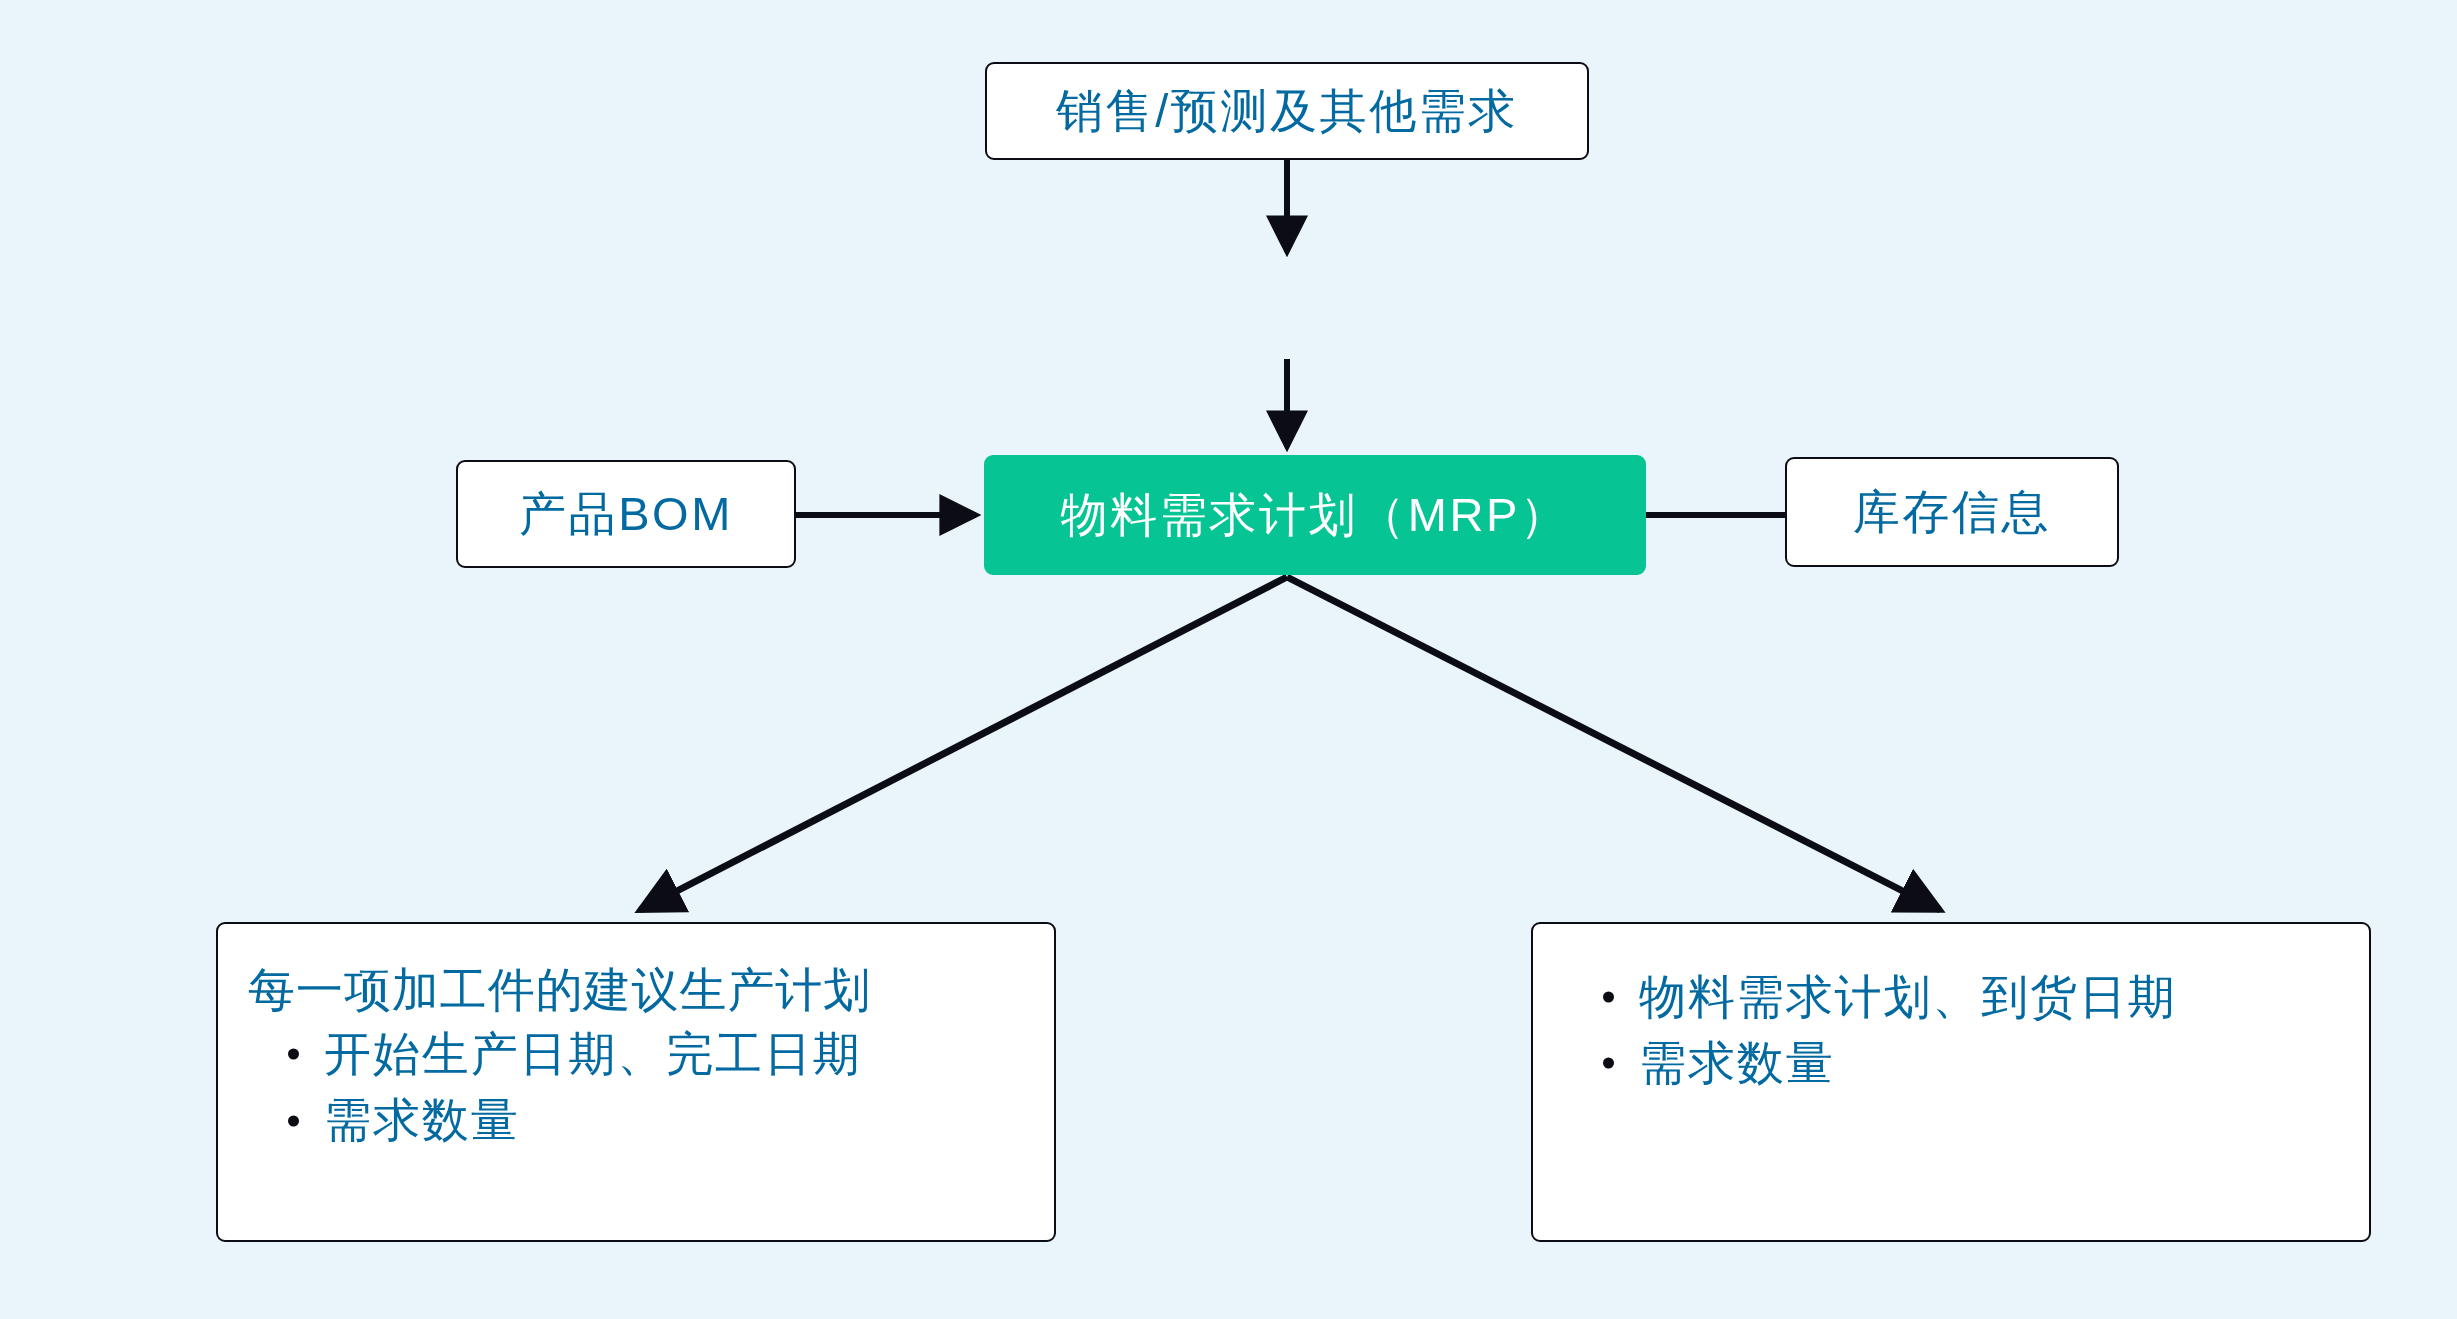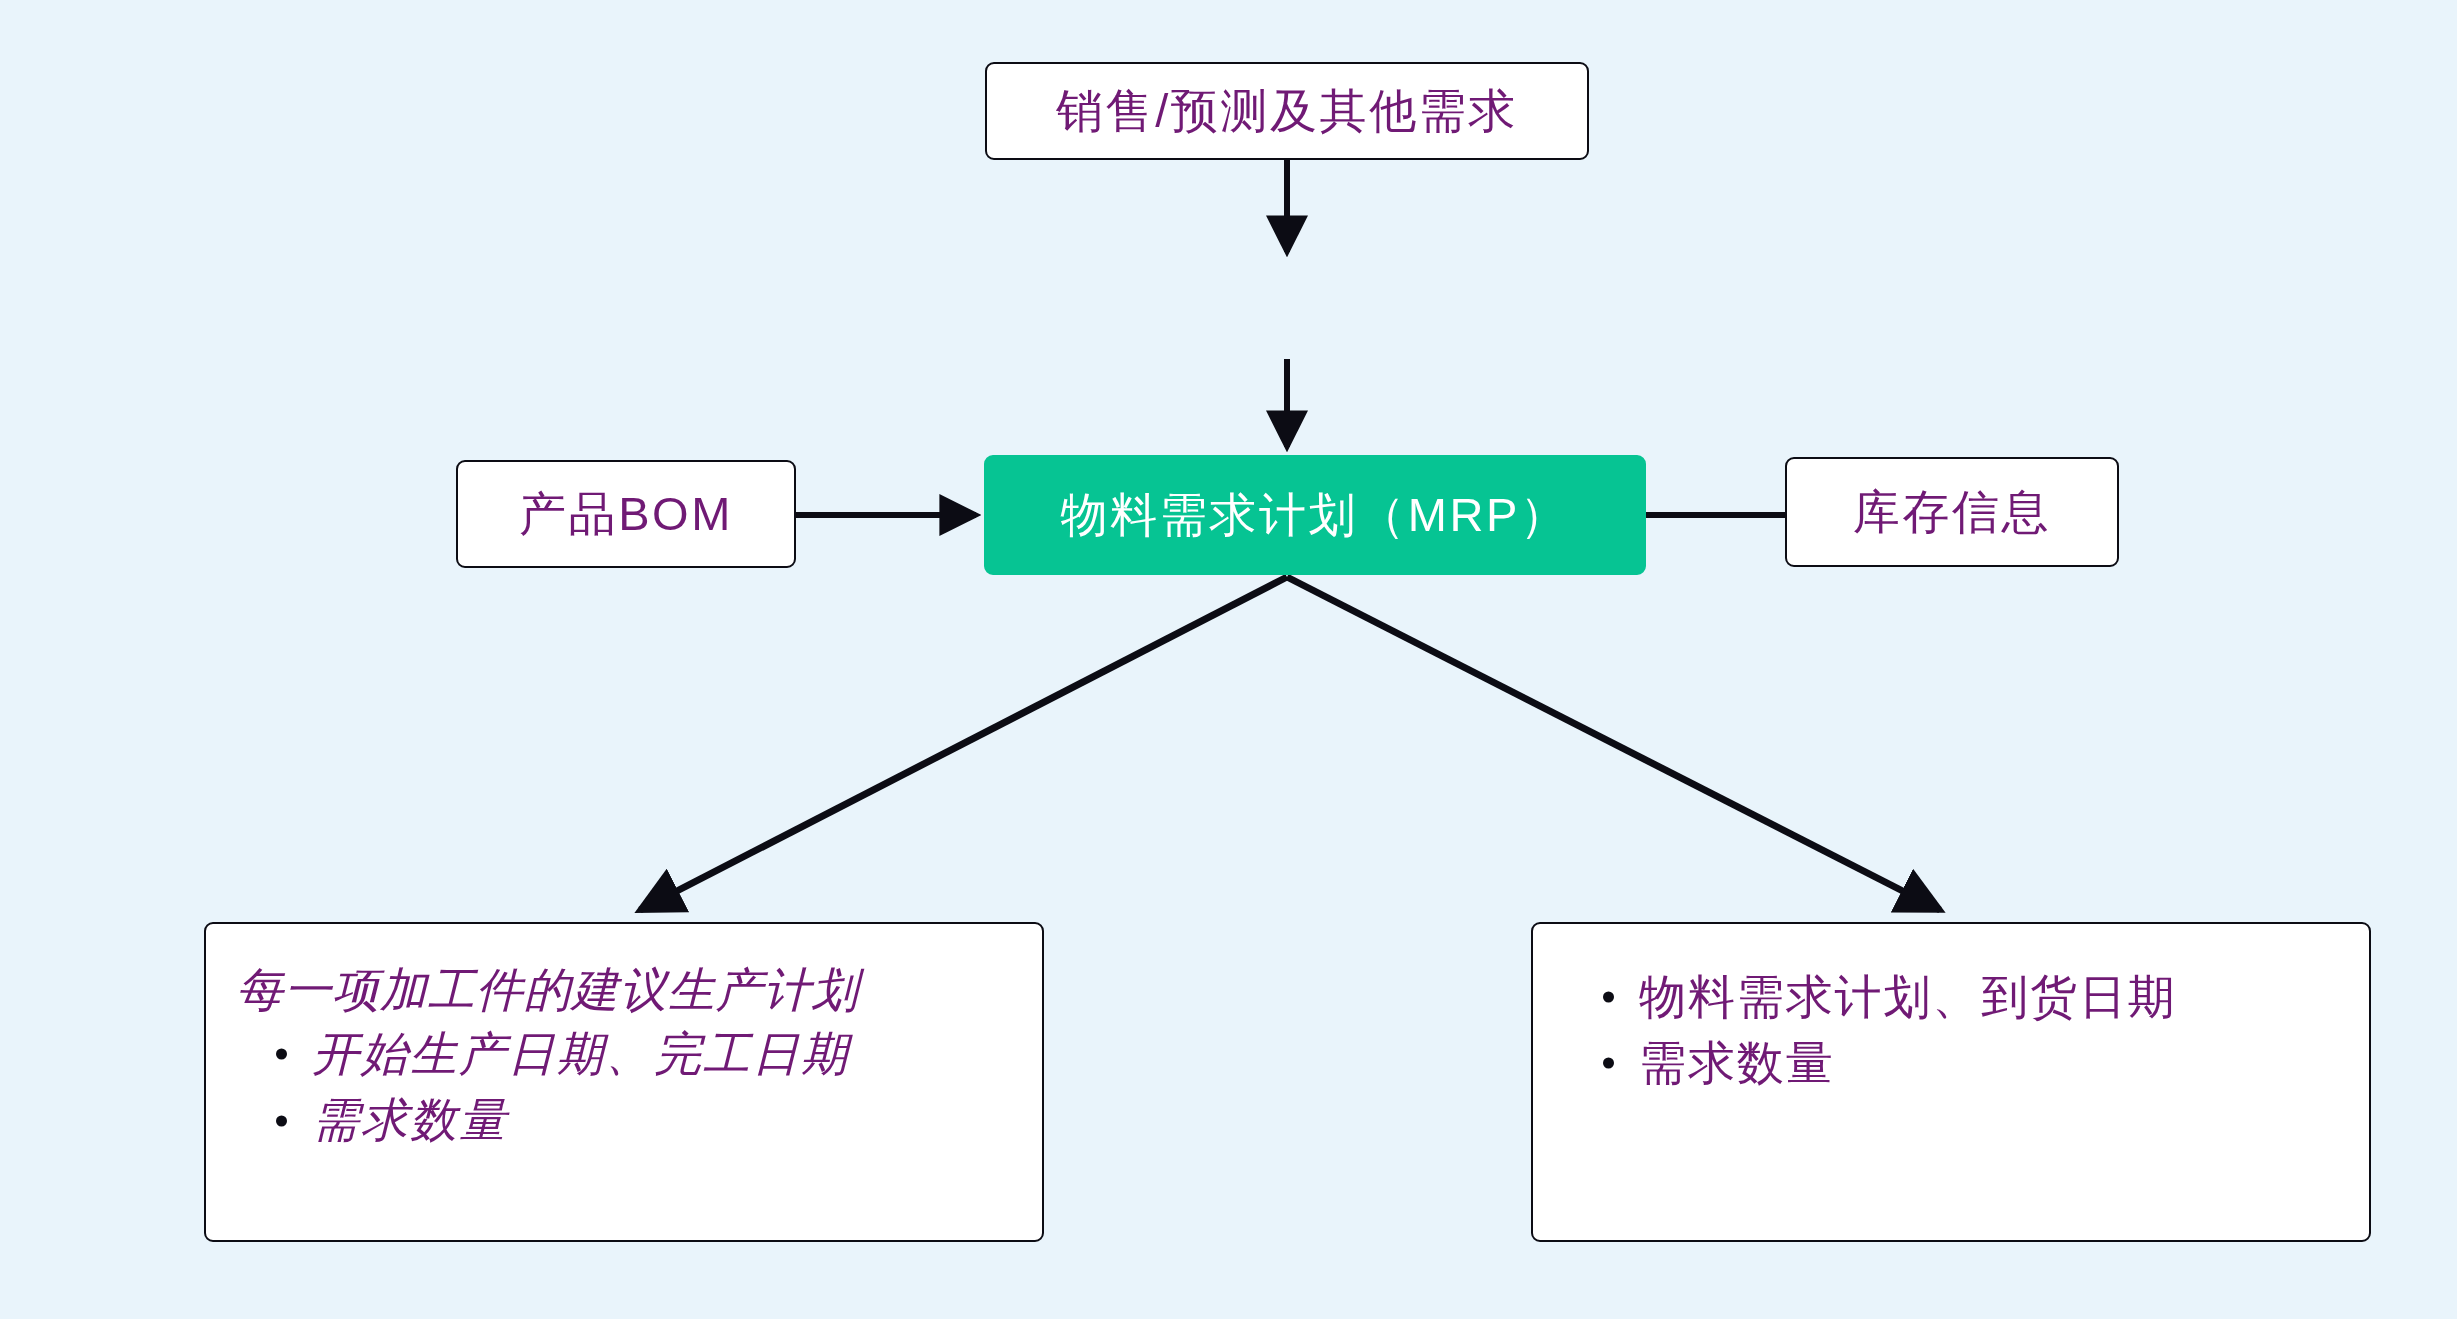--- a/index.html
+++ b/index.html
@@ -29,21 +29,21 @@
   }
   .node {
     position: absolute;
     box-sizing: border-box;
     background: #ffffff;
     border: 2.5px solid #0c0c14;
     border-radius: 9px;
     display: flex;
     align-items: center;
     justify-content: center;
-    color: #701a75;
+    color: #0369a1;
     letter-spacing: 0.055em;
     white-space: nowrap;
   }
   .node.green {
     background: #06c493;
     border-color: #06c493;
     color: #ffffff;
   }
 
   
@@ -66,21 +66,21 @@
   #node-inventory {
     left: 1785px; top: 457px; width: 334px; height: 110px;
     font-size: 47px;
   }
   #node-make, #node-buy {
     top: 922px; height: 320px;
     display: block;
     padding: 38px 30px 0 30px;
     font-size: 47px;
   }
-  #node-make { left: 204px; width: 840px; font-style: italic; }
+  #node-make { left: 216px; width: 840px; }
   #node-buy  { left: 1531px; width: 840px; }
 
   .node-title {
     line-height: 1.18;
     letter-spacing: 0.02em;
     margin: 0 0 6px 0;
   }
   .bullets {
     list-style: none;
     margin: 2px;

